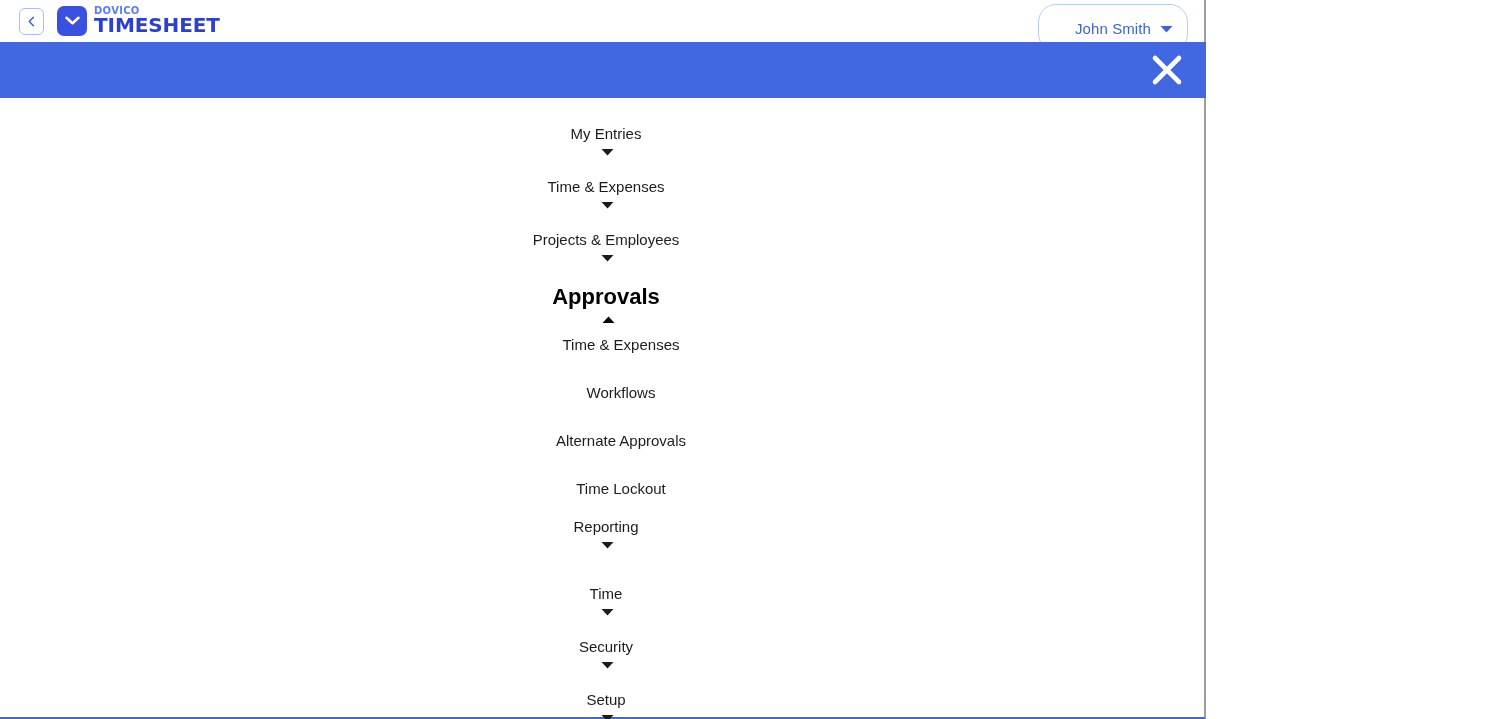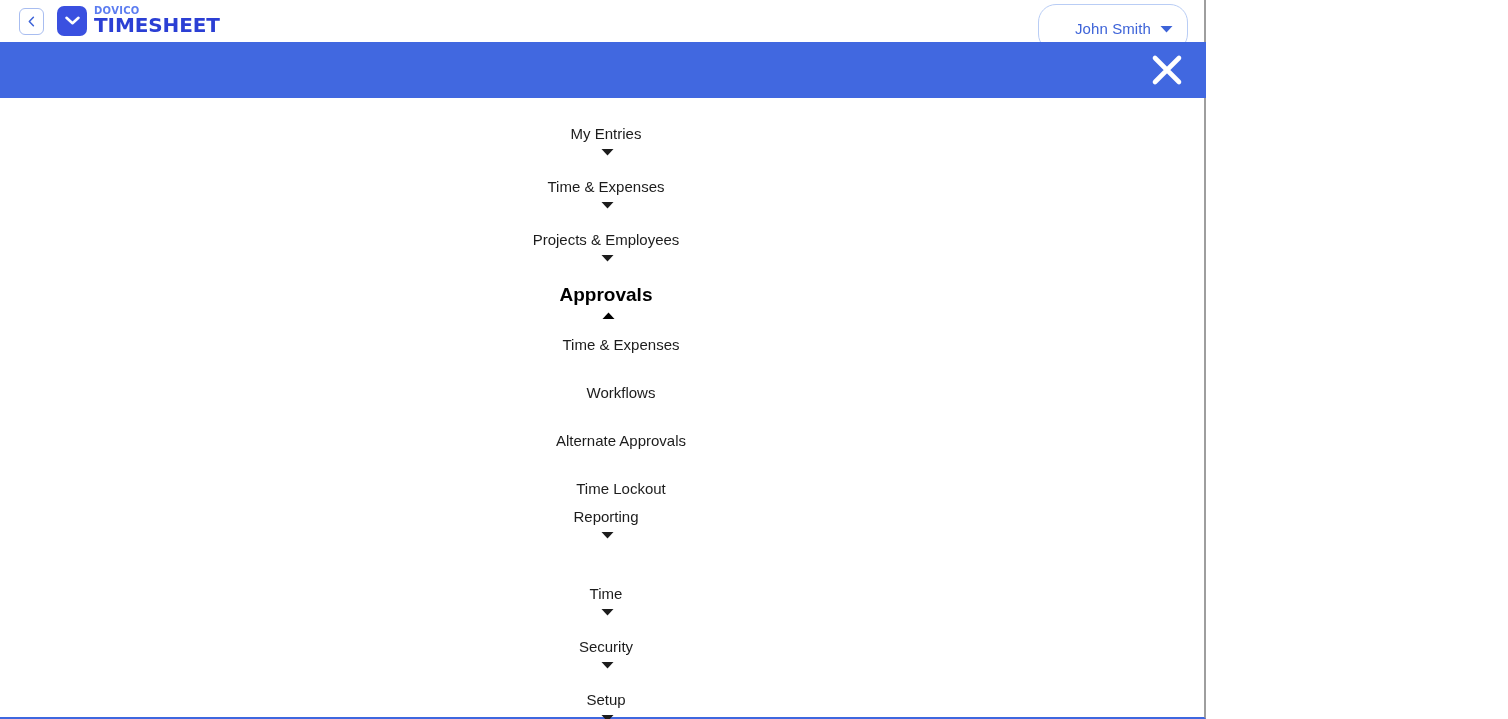--- a/index.html
+++ b/index.html
@@ -171,21 +171,21 @@
 
   .menu-label {
     font-size: 15px;
     color: #1c1c1c;
     white-space: nowrap;
   }
 
   .menu-item.level-top .menu-label { padding-left: 8px; }
 
   .menu-item.active .menu-label {
-    font-size: 19px;
+    font-size: 22px;
     font-weight: bold;
     color: #000000;
   }
 
   .menu-item.level-sub .menu-label {
     padding-left: 38px;
     font-size: 15px;
   }
 
   .caret {
@@ -293,21 +293,21 @@
       </div>
 
       <div class="menu-item level-sub" style="top:382px">
         <span class="menu-label">Time Lockout</span>
       </div>
 
       <div class="menu-item level-sub" style="top:334px">
         <span class="menu-label">Alternate Approvals</span>
       </div>
 
-      <div class="menu-item level-top" style="top:410px">
+      <div class="menu-item level-top" style="top:420px">
         <span class="menu-label">Reporting</span>
         <span class="caret">
           <svg width="13" height="8" viewBox="0 0 13 8" aria-hidden="true">
               <path d="M0.5 1 L12.5 1 L6.5 7.5 Z" fill="#1c1c1c"></path>
             </svg>
         </span>
       </div>
 
       <div class="menu-item level-top" style="top:487px">
         <span class="menu-label">Time</span>

